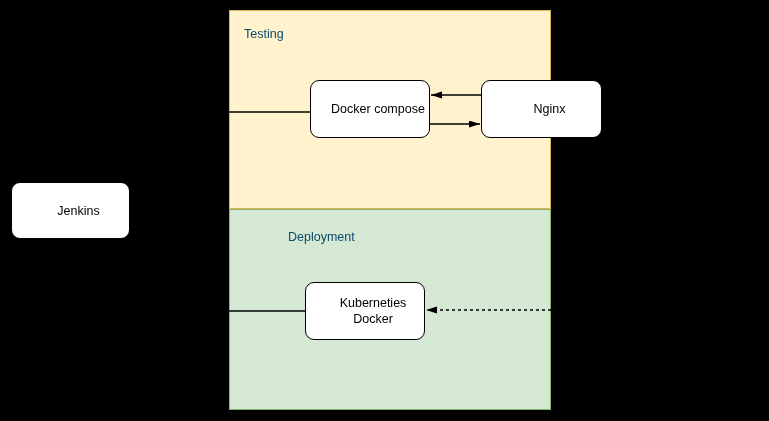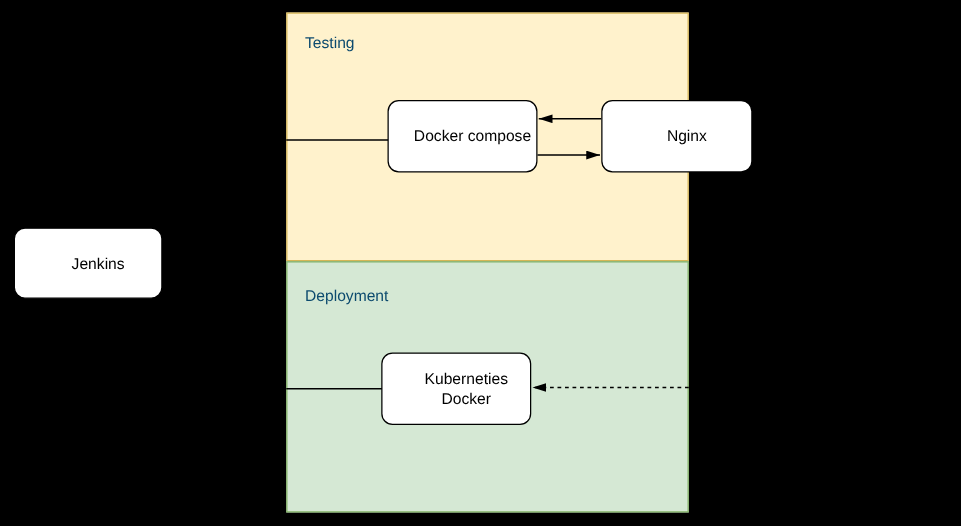--- a/index.html
+++ b/index.html
@@ -40,21 +40,21 @@
   }
   .section-label {
     position: absolute;
     left: 14px;
     font-size: 12.5px;
     line-height: 14px;
     color: #0c4a6e;
     white-space: nowrap;
   }
   .section-testing .section-label { top: 16px; }
-  .section-deployment .section-label { top: 20px; }
+  .section-deployment .section-label { top: 20px; margin-left: 44px; }
 
   .connectors {
     position: absolute;
     left: 0; top: 0;
     width: 769px;
     height: 421px;
     z-index: 2;
     pointer-events: none;
   }
 

